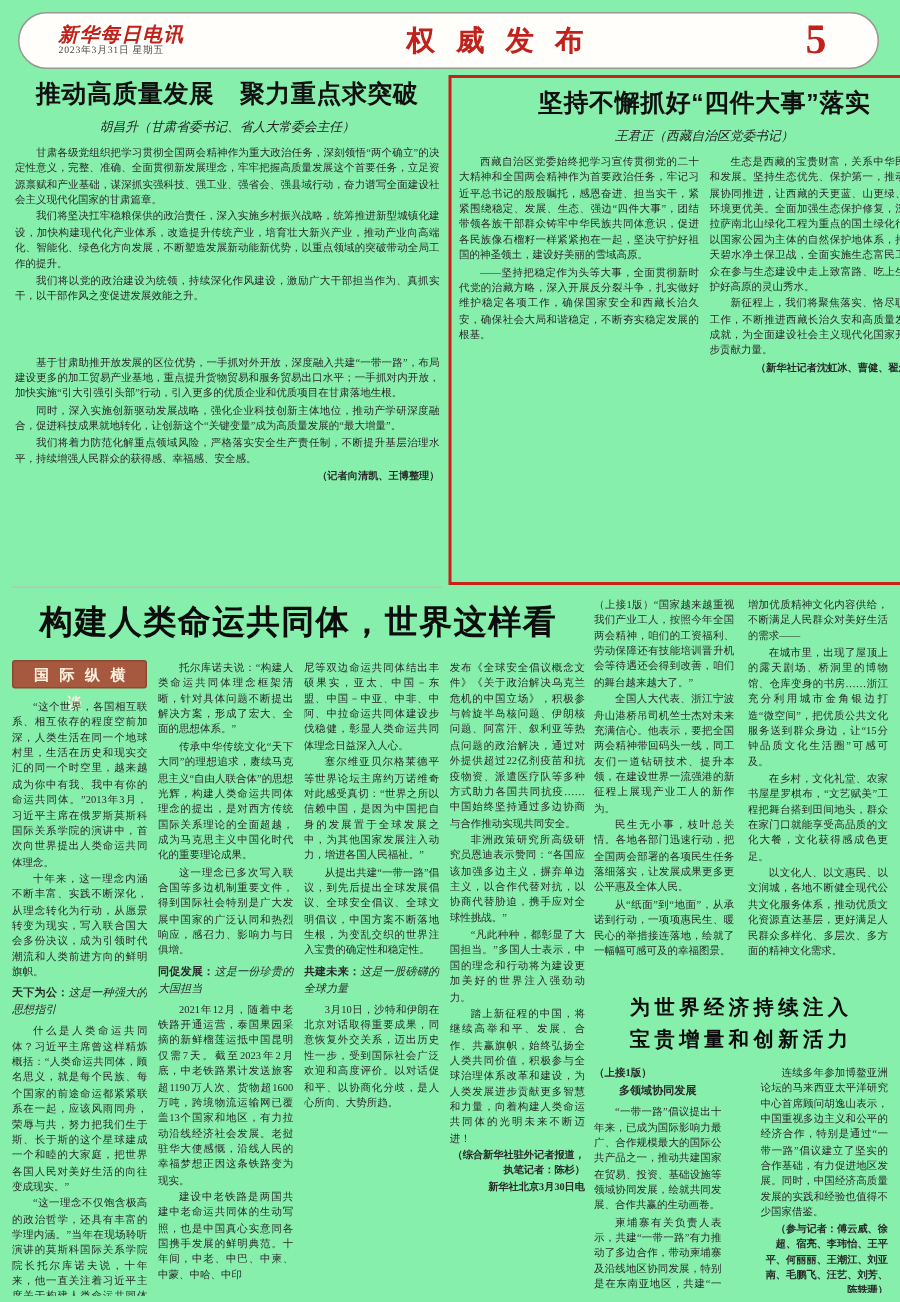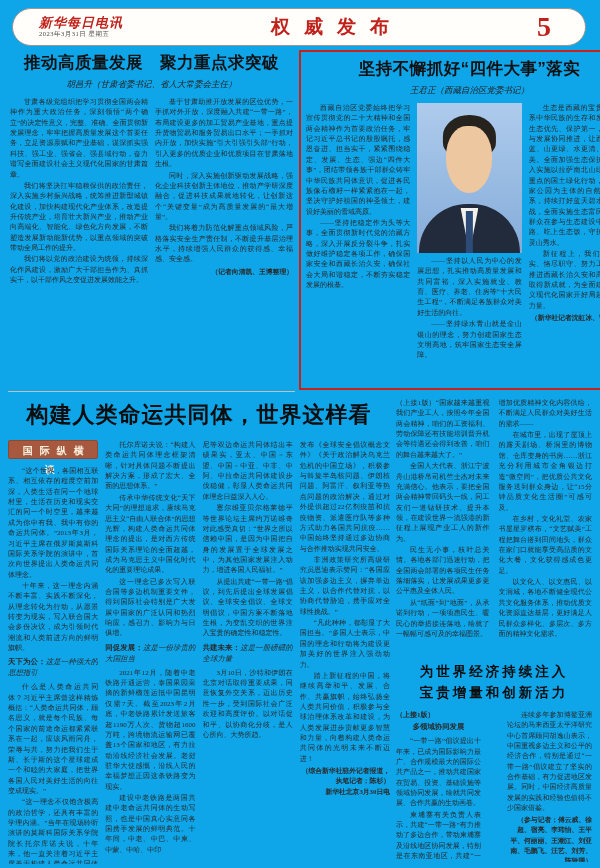--- a/index.html
+++ b/index.html
@@ -1,16 +1,16 @@
 <!DOCTYPE html>
 <html><head>
 <meta charset="utf-8">
 <style>
   html,body{margin:0;padding:0;background:#e9e7e2;}
-  .page{position:relative;width:600px;height:868px;margin:0 auto;background:#0ea5e9;
+  .page{position:relative;width:600px;height:868px;margin:0 auto;background:#86efac;
         font-family:"Liberation Serif","DejaVu Serif",serif;color:#2a2a2a;overflow:hidden;
         border-bottom:1px solid #d8d5cf;}
   
   .masthead{position:absolute;left:12px;top:8px;width:574px;height:38px;border:1px solid #9a9892;
             border-radius:19px;display:flex;align-items:center;background:#fffefb;box-sizing:border-box;}
   .mh-left{margin-left:26px;line-height:1;}
   .mh-logo{font-family:"Liberation Serif",serif;font-style:italic;font-weight:bold;
            font-size:13px;color:#c0221b;letter-spacing:1px;display:block;}
   .mh-date{font-size:6.5px;color:#4c4a46;margin-top:2px;display:block;letter-spacing:.5px;}
   .mh-center{flex:1;text-align:center;font-family:"Liberation Sans","DejaVu Sans",sans-serif;
@@ -21,21 +21,21 @@
              font-weight:900;font-size:16.5px;letter-spacing:.5px;color:#111;}
   .art-byline{text-align:center;font-size:8.5px;font-style:italic;color:#222;margin:5px 0 6px;}
   .cols{display:flex;gap:7px;overflow:hidden;}
   .col{flex:1;font-size:7px;line-height:1.48;text-align:justify;overflow:hidden;}
   .col p{margin:0 0 1px;text-indent:2em;}
   p.credit{font-weight:bold;text-indent:0;text-align:right;font-size:6.8px;margin-top:2px;}
   p.dateline{font-weight:bold;text-indent:0;text-align:right;font-size:6.8px;}
   p.lead-tag{text-indent:0;font-weight:bold;}
   
   .article-left{position:absolute;left:8px;top:52px;width:287px;height:338px;}
-  .article-left .cols{height:272px;padding:0 2px;}
+  .article-left .cols{height:272px;padding:0 2px;flex-direction:column;}
   .article-right{position:absolute;left:299px;top:50px;width:341px;height:340px;
                  border:2px solid #c9201a;box-sizing:border-box;padding:6px 5px 4px;}
   .article-right .cols{height:264px;}
   .left-divider{position:absolute;left:8px;top:391px;width:287px;border-top:1px solid #c2bfb8;}
   
   .photo{position:relative;width:100%;height:150px;overflow:hidden;margin-bottom:3px;
          background:linear-gradient(180deg,#aecbec 0%,#84acd9 100%);}
   .p-hair{position:absolute;left:50%;top:8%;transform:translateX(-50%);width:50%;height:28%;
           background:#26231f;border-radius:50% 50% 34% 34%;}
   .p-head{position:absolute;left:50%;top:15%;transform:translateX(-50%);width:44%;height:45%;
@@ -102,31 +102,20 @@
     </div>
   </section>
 
   <section class="article-right">
     <h1 class="art-title">坚持不懈抓好“四件大事”落实</h1>
     <div class="art-byline">王君正（西藏自治区党委书记）</div>
     <div class="cols">
       <div class="col">
         <p>西藏自治区党委始终把学习宣传贯彻党的二十大精神和全国两会精神作为首要政治任务，牢记习近平总书记的殷殷嘱托，感恩奋进、担当实干，紧紧围绕稳定、发展、生态、强边“四件大事”，团结带领各族干部群众铸牢中华民族共同体意识，促进各民族像石榴籽一样紧紧抱在一起，坚决守护好祖国的神圣领土，建设好美丽的雪域高原。</p>
         <p>——坚持把稳定作为头等大事，全面贯彻新时代党的治藏方略，深入开展反分裂斗争，扎实做好维护稳定各项工作，确保国家安全和西藏长治久安，确保社会大局和谐稳定，不断夯实稳定发展的根基。</p>
-      </div>
-      <div class="col">
-        <div class="photo">
-          <span class="p-hair"></span>
-          <span class="p-head"></span>
-          <span class="p-body"></span>
-          <span class="p-shirt"></span>
-          <span class="p-tie tie-blue"></span>
-        </div>
-        <p>——坚持以人民为中心的发展思想，扎实推动高质量发展和共同富裕，深入实施就业、教育、医疗、养老、住房等“十大民生工程”，不断满足各族群众对美好生活的向往。</p>
-        <p>——坚持绿水青山就是金山银山的理念，努力创建国家生态文明高地，筑牢国家生态安全屏障。</p>
       </div>
       <div class="col">
         <p>生态是西藏的宝贵财富，关系中华民族的生存和发展。坚持生态优先、保护第一，推动保护与发展协同推进，让西藏的天更蓝、山更绿、水更清、环境更优美。全面加强生态保护修复，深入实施以拉萨南北山绿化工程为重点的国土绿化行动，建立以国家公园为主体的自然保护地体系，持续打好蓝天碧水净土保卫战，全面实施生态富民工程，让群众在参与生态建设中走上致富路、吃上生态饭，守护好高原的灵山秀水。</p>
         <p>新征程上，我们将聚焦落实、恪尽职守、努力工作，不断推进西藏长治久安和高质量发展取得新成就，为全面建设社会主义现代化国家开好局起好步贡献力量。</p>
         <p class="credit">（新华社记者沈虹冰、曹健、翟永冠整理）</p>
       </div>
     </div>
   </section>
 
   <div class="left-divider"></div>

